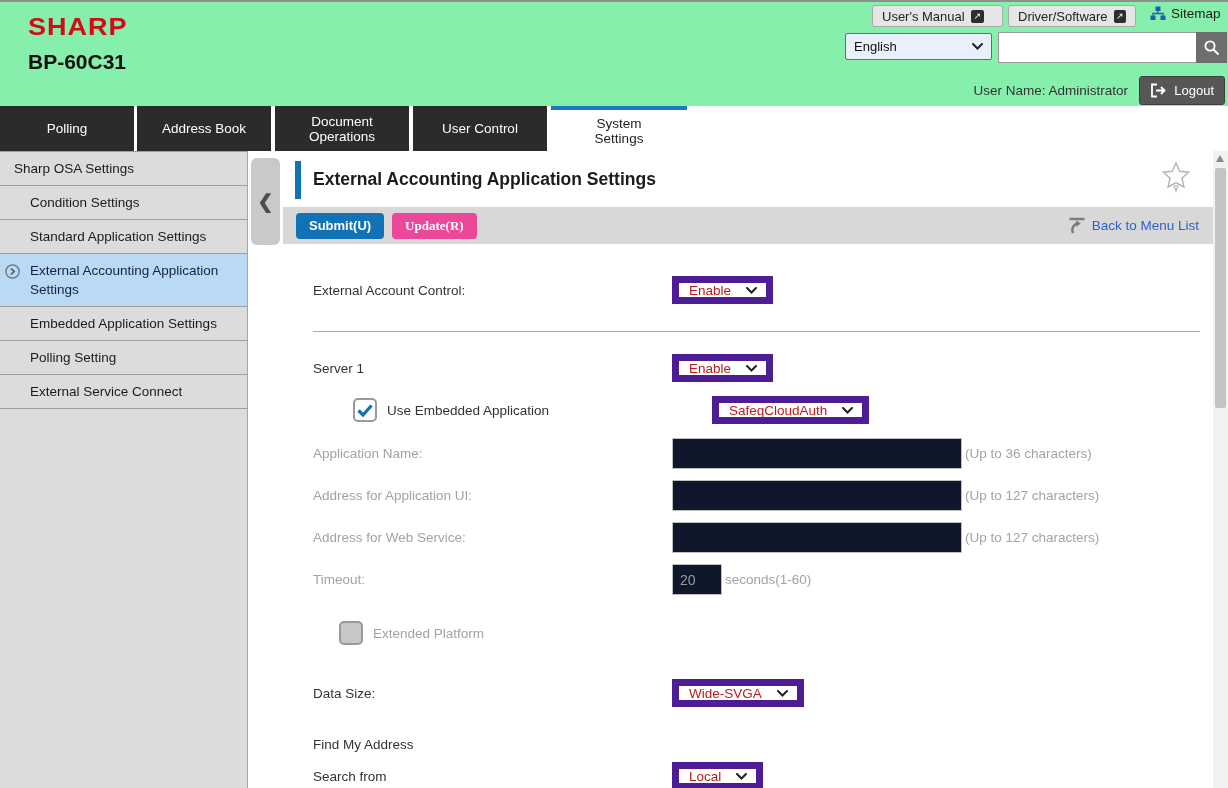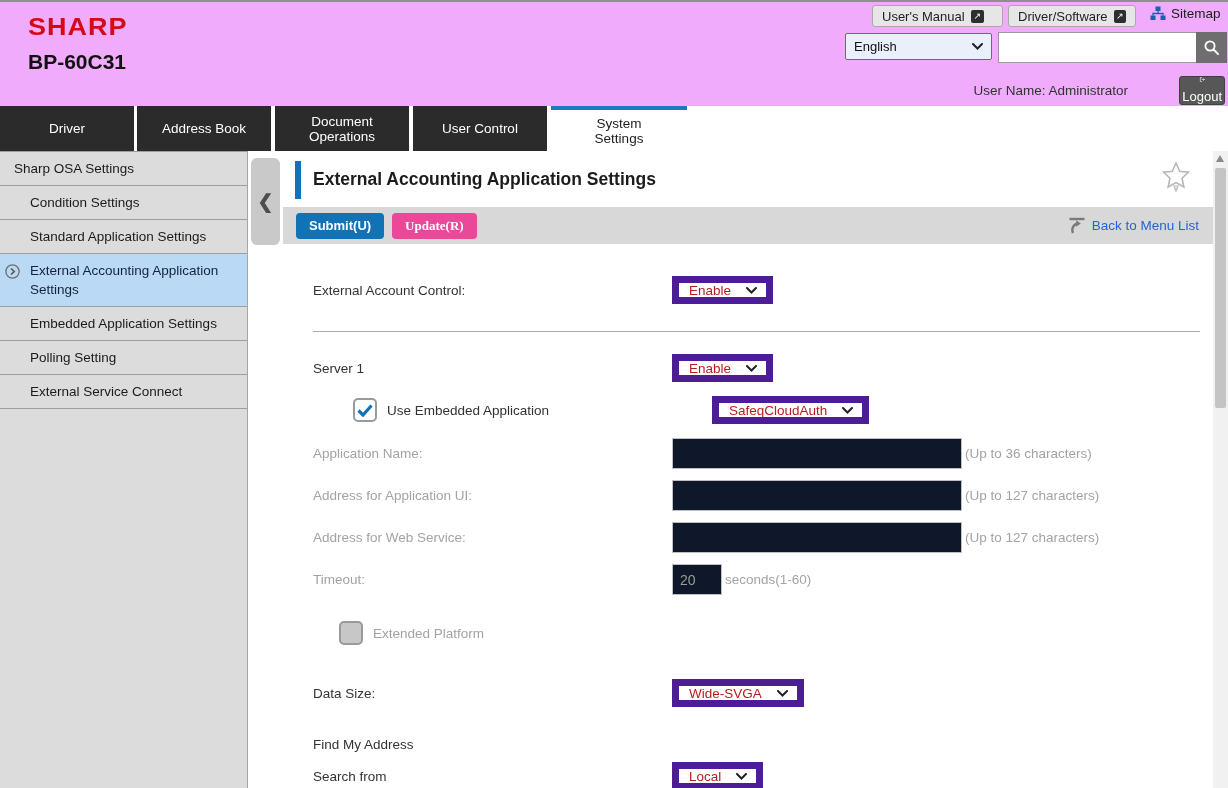--- a/index.html
+++ b/index.html
@@ -3,21 +3,21 @@
 <meta charset="utf-8">
 <style>
   * { margin:0; padding:0; box-sizing:border-box; }
   html,body { width:1228px; height:788px; overflow:hidden;
     font-family:"Liberation Sans", sans-serif; background:#fff; }
 
   
   .topline { height:2px; background:#8f8f8f; }
 
   
-  .header { position:relative; height:104px; background:#f0abfc; }
+  .header { position:relative; height:104px; background:#86efac; }
   .brand { position:absolute; left:28px; top:10px; font-size:27px; font-weight:800;
     letter-spacing:1px; color:#d40a17; transform:scaleY(.92); }
   .model { position:absolute; left:28px; top:48px; font-size:21px; font-weight:bold; color:#111; }
 
   .hbtn { position:absolute; top:3px; height:22px; display:flex; align-items:center; gap:6px;
     background:#e6e6e6; border:1px solid #a9a9a9; border-radius:3px; padding:0 9px;
     font-size:13px; color:#222; cursor:pointer; }
   .hbtn .extlink { width:13px; height:13px; background:#2e2e2e; border-radius:2px;
     display:flex; align-items:center; justify-content:center; color:#fff; font-size:9px; line-height:1; }
   .sitemap { position:absolute; top:4px; display:flex; align-items:center; gap:5px;
@@ -26,23 +26,23 @@
   .langsel { position:absolute; left:845px; top:31px; width:147px; height:27px;
     background:#e9effb; border:1px solid #6b6b6b; border-radius:2px;
     display:flex; align-items:center; justify-content:space-between;
     padding:0 8px; font-size:13px; color:#111; cursor:pointer; }
   .srch { position:absolute; left:998px; top:30px; width:199px; height:31px;
     border:1px solid #9a9a9a; background:#fff; font-size:13px; padding:0 6px; }
   .srchbtn { position:absolute; left:1196px; top:30px; width:31px; height:31px;
     background:#6e6e6e; border:none; display:flex; align-items:center; justify-content:center; cursor:pointer; }
 
   .uname { position:absolute; right:100px; top:81px; font-size:13.5px; color:#333; }
-  .logout { position:absolute; right:3px; top:74px; height:29px; padding:0 2px;
+  .logout { position:absolute; right:3px; top:74px; height:29px; padding:0 10px;
     background:#575757; border:1px solid #3f3f3f; border-radius:3px; color:#fff;
-    display:flex; align-items:center; gap:7px; font-size:13px; cursor:pointer;flex-direction:column; }
+    display:flex; align-items:center; gap:7px; font-size:13px; cursor:pointer; }
 
   
   .tabs { position:relative; height:45px; background:#fff; }
   .tab { position:absolute; top:0; height:45px; background:#2b2b2b; color:#fff;
     display:flex; align-items:center; justify-content:center; text-align:center;
     font-size:13.5px; line-height:15px; cursor:pointer; }
   .tab.active { background:#fff; color:#1d1d1d; border-top:4px solid #1b79c0; }
 
   
   .bodywrap { position:relative; height:637px; }
@@ -152,21 +152,21 @@
     <svg width="17" height="15" viewBox="0 0 17 15">
       <path d="M7 1.5 H2 V13.5 H7" stroke="#fff" stroke-width="1.8" fill="none"></path>
       <path d="M6 7.5 H14 M11 4 L14.5 7.5 L11 11" stroke="#fff" stroke-width="1.8" fill="none"></path>
     </svg>
     <span>Logout</span>
   </div>
 </div>
 
 <div class="tabs">
   <div class="tab" style="left:0; width:134px;">
-    <span>Driver</span>
+    <span>Polling</span>
     </div>
   <div class="tab" style="left:137px; width:134px;">
     <span>Address Book</span>
     </div>
   <div class="tab" style="left:275px; width:134px;">
     <span style="width:90px;">Document Operations</span>
     </div>
   <div class="tab" style="left:413px; width:134px;">
     <span>User Control</span>
     </div>

